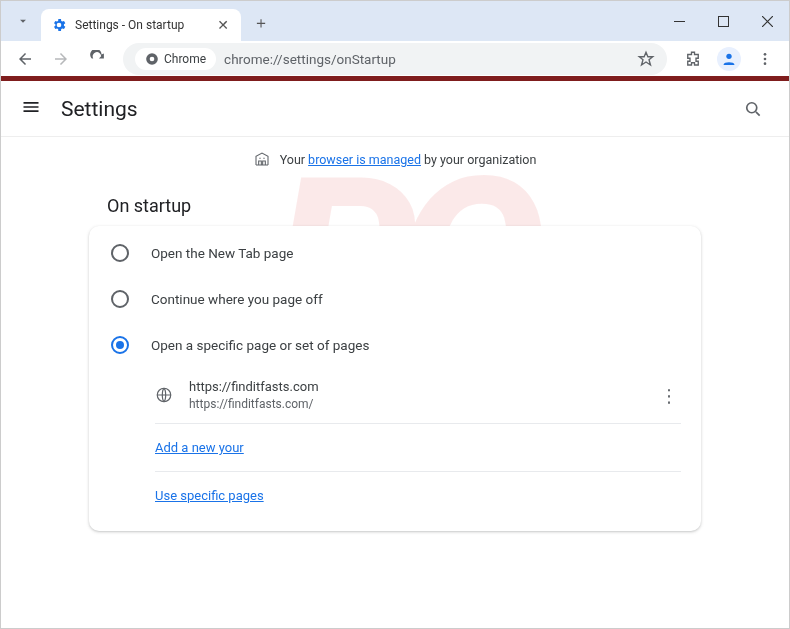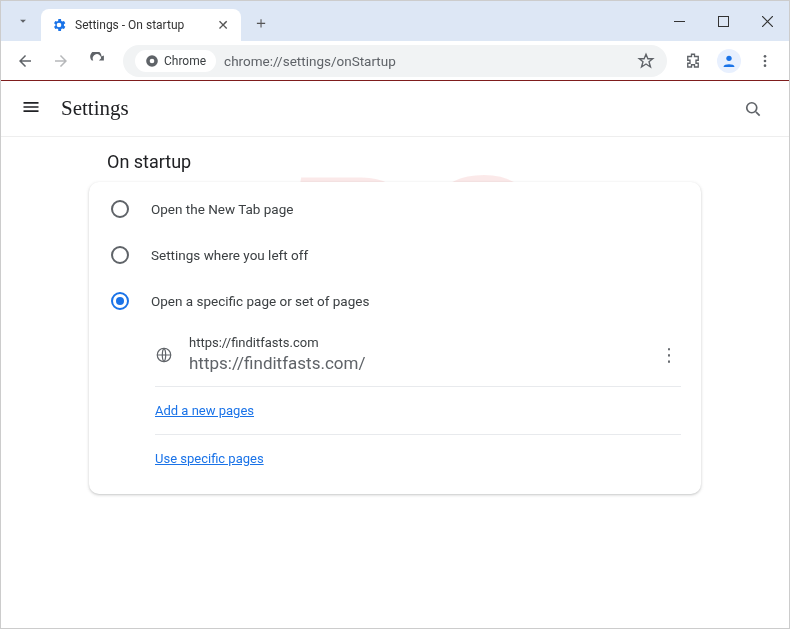--- a/index.html
+++ b/index.html
@@ -6,47 +6,47 @@
 body{width:790px;height:629px;background:#fff;overflow:hidden;position:relative;border:1px solid #ccc;}
 .tab-strip{height:40px;background:#dde7f5;display:flex;align-items:flex-end;padding-left:8px;}
 .tab-search{width:28px;height:28px;display:flex;align-items:center;justify-content:center;margin:0 4px 6px 0;}
 .tab{background:#fff;height:32px;border-radius:8px 8px 0 0;display:flex;align-items:center;padding:5px 10px;width:200px;gap:8px;}
 .tab-favicon{width:16px;height:16px;display:flex;align-items:center;justify-content:center;}
 .tab-title{font-size:12px;color:#333;flex:1;white-space:nowrap;overflow:hidden;}
 .tab-close{font-size:14px;color:#555;width:16px;text-align:center;}
 .new-tab{width:28px;height:28px;display:flex;align-items:center;justify-content:center;margin:0 0 4px 6px;color:#555;font-size:16px;}
 .window-controls{margin-left:auto;display:flex;height:40px;}
 .win-btn{width:44px;display:flex;align-items:center;justify-content:center;color:#444;}
-.toolbar{height:40px;background:#fff;display:flex;align-items:center;padding:0 8px;gap:4px;border-bottom:1px solid #7f1d1d;}
+.toolbar{height:40px;background:#fff;display:flex;align-items:center;padding:0 8px;gap:4px;border-bottom:5px solid #7f1d1d;}
 .tb-btn{width:32px;height:32px;display:flex;align-items:center;justify-content:center;color:#5f6368;border-radius:50%;}
 .tb-btn.disabled{opacity:.45;}
 .omnibox{flex:1;height:32px;background:#f1f3f4;border-radius:16px;display:flex;align-items:center;padding:0 12px;gap:8px;margin:0 6px;}
 .site-chip{display:flex;align-items:center;gap:5px;background:#fff;border:1px solid rgba(0,0,0,0);padding:3px 9px;border-radius:12px;font-size:12px;color:#3c4043;}
 .url{font-size:13.5px;color:#5f6368;flex:1;}
 .avatar{width:24px;height:24px;border-radius:50%;background:#e8f0fe;display:flex;align-items:center;justify-content:center;}
 .content{position:relative;height:549px;overflow:hidden;}
 .settings-bar{height:56px;display:flex;align-items:center;padding:0 20px;border-bottom:1px solid #eee;}
 .menu-ic{width:24px;height:24px;margin-right:16px;}
-.settings-title{font-size:21px;color:#202124;font-family:Liberation Serif, serif;}
+.settings-title{font-size:21px;color:#202124;}
 .search-right{margin-left:auto;color:#5f6368;}
 .managed{display:flex;align-items:center;justify-content:center;gap:10px;height:44px;font-size:12.5px;color:#3c4043;}
 .managed a{color:#1a73e8;text-decoration:underline;}
 .main{padding:0 0 0 0;display:flex;justify-content:center;}
 .panel{width:612px;}
 .section-title{font-size:18px;color:#202124;padding:14px 18px 10px;}
 .card{background:#fff;border-radius:10px;box-shadow:0 1px 2px rgba(60,64,67,.2),0 1px 3px 1px rgba(60,64,67,.08);padding:4px 0 12px;}
 .radio-row{display:flex;align-items:center;padding:14px 22px;gap:22px;font-size:13.5px;color:#3c4043;}
 .radio{width:18px;height:18px;border:2px solid #5f6368;border-radius:50%;position:relative;flex-shrink:0;}
 .radio.selected{border-color:#1a73e8;}
 .radio.selected::after{content:"";position:absolute;inset:3px;background:#1a73e8;border-radius:50%;}
 .page-sub{padding:0 0 0 66px;}
 .page-entry{display:flex;align-items:center;padding:10px 18px 10px 0;gap:16px;}
 .globe-ic{width:18px;height:18px;display:flex;align-items:center;justify-content:center;color:#5f6368;flex-shrink:0;}
 .page-info{flex:1;font-size:13px;color:#3c4043;line-height:1.4;}
-.page-info .sub{color:#5f6368;font-size:17px;}
+.page-info .sub{color:#5f6368;font-size:12px;}
 .more-v{width:24px;color:#5f6368;text-align:center;font-size:18px;padding-right:4px;}
 .link-row{padding:16px 0 16px 0;font-size:13px;}
 .link-row a{color:#1a73e8;text-decoration:underline;}
 .divider{height:1px;background:#e8eaed;margin:0 20px 0 0;}
 .bg-mark{position:absolute;inset:0;display:flex;align-items:center;justify-content:center;flex-direction:column;pointer-events:none;opacity:.10;}
 .bg-pc{font-size:230px;font-weight:800;color:#d33;letter-spacing:-22px;font-style:italic;line-height:.78;}
 .bg-risk{font-size:88px;font-weight:800;color:#d33;font-style:italic;letter-spacing:-4px;}
 svg{display:block;}
 </style>
 </head>
@@ -154,34 +154,42 @@
       </div>
     <div class="settings-title">Settings</div>
     <div class="search-right tb-btn">
         <svg width="20" height="20" viewBox="0 0 24 24">
           <circle cx="10.5" cy="10.5" r="6" fill="none" stroke="#5f6368" stroke-width="2"></circle>
           <path d="M20 20l-4.5-4.5" stroke="#5f6368" stroke-width="2"></path>
         </svg>
       </div>
   </div>
 
+  <div class="managed">
+    <svg width="16" height="16" viewBox="0 0 24 24">
+        <path fill="none" stroke="#5f6368" stroke-width="1.6" d="M3 21V8l9-5 9 5v13M7 21v-6h4v6M13 21v-6h4v6M3 21h18M8 11h2M14 11h2"></path>
+      </svg>
+    <span>
+      <span>Your </span><a href="#">browser is managed</a><span> by your organization</span>
+    </span>
+  </div>
 
   <div class="main">
     <div class="panel">
       <div class="section-title">On startup</div>
       <div class="card">
 
         <div class="radio-row">
           <div class="radio"></div>
           <span>Open the New Tab page</span>
         </div>
 
         <div class="radio-row">
           <div class="radio"></div>
-          <span>Settings where you left off</span>
+          <span>Continue where you page off</span>
         </div>
 
         <div class="radio-row">
           <div class="radio selected"></div>
           <span>Open a specific page or set of pages</span>
         </div>
 
         <div class="page-sub">
           <div class="page-entry">
             <div class="globe-ic">
@@ -190,21 +198,21 @@
                   <path d="M3 12h18M12 3c3 3 3 15 0 18M12 3c-3 3-3 15 0 18" fill="none" stroke="#5f6368" stroke-width="1.6"></path>
                 </svg>
               </div>
             <div class="page-info">
               <div>https://finditfasts.com</div>
               <div class="sub">https://finditfasts.com/</div>
             </div>
             <div class="more-v">⋮</div>
           </div>
           <div class="divider"></div>
-          <div class="link-row"><a href="#">Add a new pages</a></div>
+          <div class="link-row"><a href="#">Add a new your</a></div>
           <div class="divider"></div>
           <div class="link-row"><a href="#">Use specific pages</a></div>
         </div>
 
       </div>
     </div>
   </div>
 </div>
 
 </body></html>

